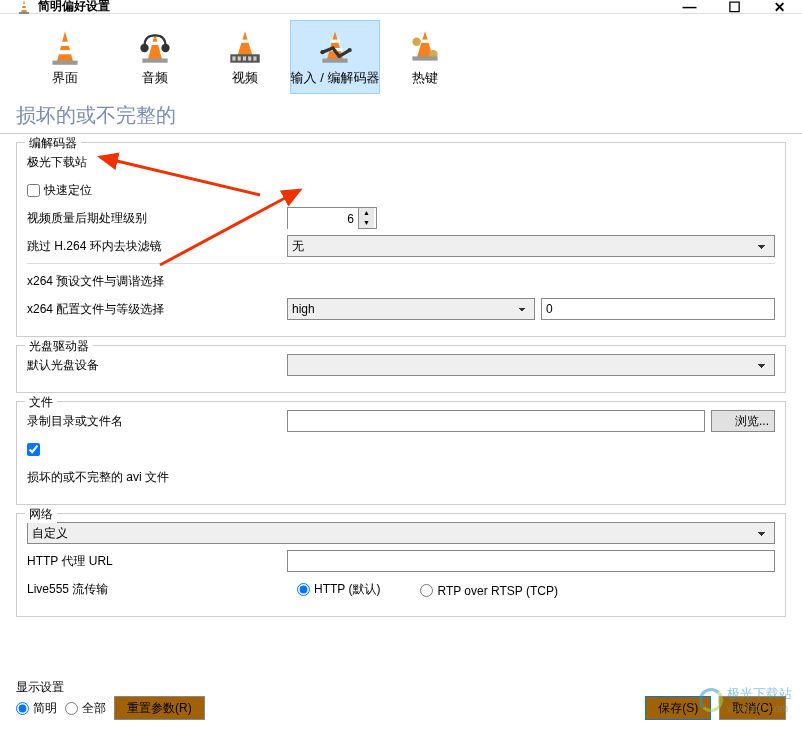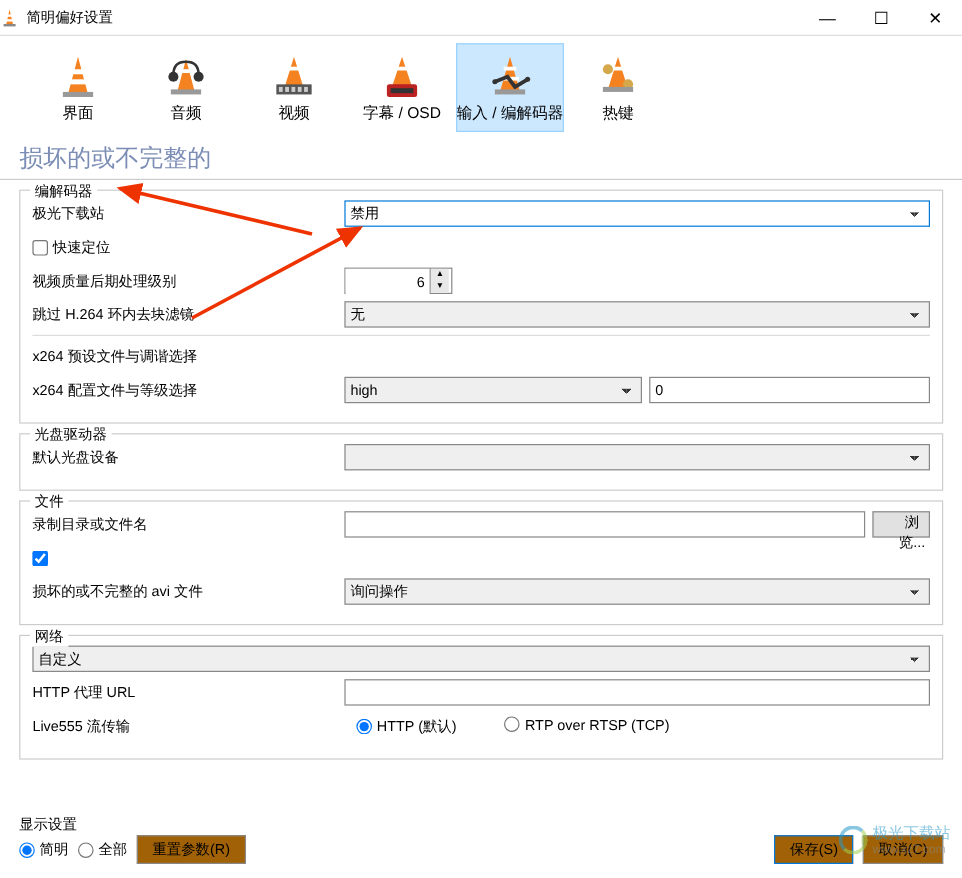--- a/index.html
+++ b/index.html
@@ -1,17 +1,17 @@
 <!DOCTYPE html>
 <html><head>
 <meta charset="utf-8">
 <style>
 * { box-sizing: border-box; margin: 0; padding: 0; }
 body { font-family: "Microsoft YaHei", SimSun, sans-serif; font-size: 12px; background: #fff; width: 802px; height: 732px; position: relative; overflow: hidden; }
-.titlebar { height: 30px; display: flex; align-items: center; padding-left: 0; border-bottom: 1px solid #ddd; }
+.titlebar { height: 14px; display: flex; align-items: center; padding-left: 16px; border-bottom: 1px solid #ddd; font-weight: bold; }
 .titlebar .vlc-icon { width: 16px; height: 16px; margin-right: 6px; }
 .titlebar .title { flex: 1; font-size: 12px; }
 .win-controls { display: flex; }
 .win-btn { width: 45px; height: 30px; display: flex; align-items: center; justify-content: center; font-size: 14px; }
 .tabbar { display: flex; padding: 6px 20px 0 20px; gap: 0; }
 .tab { width: 90px; display: flex; flex-direction: column; align-items: center; padding: 6px 4px; border: 1px solid transparent; cursor: pointer; }
 .tab.selected { background: #cce8ff; border: 1px solid #99d1ff; }
 .tab-icon { width: 42px; height: 38px; margin-bottom: 4px; position: relative; }
 .tab-label { font-size: 13px; white-space: nowrap; text-align: right; }
 .section-title { font-size: 20px; color: #7B8DB5; padding: 8px 16px 4px 16px; border-bottom: 1px solid #ccc; margin-bottom: 8px; }
@@ -27,22 +27,22 @@
 .spinbox { display: inline-flex; border: 1px solid #888; height: 22px; width: 90px; }
 .spinbox input { border: none; text-align: right; width: 70px; padding-right: 4px; }
 .spinbox .spin-btns { width: 16px; display: flex; flex-direction: column; border-left: 1px solid #888; }
 .spinbox .sb { flex: 1; font-size: 7px; text-align: center; line-height: 9px; background: #e8e8e8; cursor: pointer; }
 .checkbox-row { display: flex; align-items: center; gap: 4px; }
 input[type=checkbox] { width: 13px; height: 13px; }
 .two-col { display: flex; gap: 6px; }
 .two-col > * { flex: 1; }
 .browse-row { display: flex; gap: 6px; }
 .browse-row input { flex: 1; }
-.browse-btn { width: 48px; height: 22px; background: #e1e1e1; border: 1px solid #888; font-size: 12px; cursor: pointer; padding-left: 18px; }
-.radio-row { display: flex; align-items: flex-start; gap: 40px; padding-left: 10px; }
+.browse-btn { width: 64px; height: 22px; background: #e1e1e1; border: 1px solid #888; font-size: 12px; cursor: pointer; padding-left: 18px; }
+.radio-row { display: flex; align-items: flex-end; gap: 40px; padding-left: 10px; }
 .radio-item { display: flex; align-items: center; gap: 4px; }
 .bottom-bar { position: absolute; bottom: 0; left: 0; right: 0; padding: 8px 16px 12px 16px; display: flex; align-items: flex-end; }
 .display-settings { }
 .display-settings .ds-title { margin-bottom: 0; font-size: 12px; }
 .display-settings .ds-radios { display: flex; align-items: center; gap: 8px; }
 .reset-btn, .save-btn, .cancel-btn { height: 24px; padding: 0 12px; background: #a16207; border: 1px solid #888; font-size: 12px; cursor: pointer; font-family: inherit; }
 .save-btn { border: 1px solid #0078d7; }
 .spacer { flex: 1; }
 .arrow { position: absolute; pointer-events: none; z-index: 100; }
 .watermark { position: absolute; right: 10px; bottom: 18px; opacity: 0.55; font-size: 13px; color: #2a98c9; display: flex; align-items: center; gap: 4px; pointer-events: none; }
@@ -95,29 +95,20 @@
           <rect x="15" y="12" width="10" height="3" fill="#fff"></rect>
           <rect x="6" y="26" width="28" height="8" fill="#555"></rect>
           <rect x="8" y="28" width="3" height="4" fill="#ccc"></rect>
           <rect x="13" y="28" width="3" height="4" fill="#ccc"></rect>
           <rect x="18" y="28" width="3" height="4" fill="#ccc"></rect>
           <rect x="23" y="28" width="3" height="4" fill="#ccc"></rect>
           <rect x="28" y="28" width="3" height="4" fill="#ccc"></rect>
         </svg></div>
     <span class="tab-label">视频</span>
   </div>
-  <div class="tab">
-    <div class="tab-icon"><svg viewBox="0 0 40 40">
-          <polygon points="20,4 28,28 12,28" fill="#f58220"></polygon>
-          <rect x="15" y="12" width="10" height="3" fill="#fff"></rect>
-          <rect x="8" y="26" width="24" height="10" rx="2" fill="#b22"></rect>
-          <rect x="11" y="29" width="18" height="4" fill="#333"></rect>
-        </svg></div>
-    <span class="tab-label">字幕 / OSD</span>
-  </div>
   <div class="tab selected">
     <div class="tab-icon"><svg viewBox="0 0 40 40">
           <polygon points="20,4 28,32 12,32" fill="#f58220"></polygon>
           <rect x="15" y="12" width="10" height="3" fill="#fff"></rect>
           <rect x="13" y="20" width="14" height="3" fill="#fff"></rect>
           <path d="M8 24 L18 20 L24 28 L34 22" stroke="#333" stroke-width="3" fill="none"></path>
           <circle cx="8" cy="24" r="2" fill="#333"></circle>
           <circle cx="34" cy="22" r="2" fill="#333"></circle>
           <rect x="8" y="30" width="24" height="4" fill="#999"></rect>
         </svg></div>
@@ -136,21 +127,20 @@
 </div>
 
 <div class="section-title">损坏的或不完整的</div>
 
 <div class="content">
 
   <div class="fieldset">
     <div class="legend">编解码器</div>
     <div class="row">
       <div class="label">极光下载站</div>
-      <div class="control"><select class="highlighted"><option>禁用</option></select></div>
     </div>
     <div class="row">
       <div class="label checkbox-row">
         <input type="checkbox" style="">
         <span>快速定位</span>
       </div>
     </div>
     <div class="row">
       <div class="label">视频质量后期处理级别</div>
       <div class="control">
@@ -197,21 +187,20 @@
         <button class="browse-btn">浏览...</button>
       </div>
     </div>
     <div class="row">
       <div class="label checkbox-row">
         <input type="checkbox" checked="" style="">
       </div>
     </div>
     <div class="row">
       <div class="label">损坏的或不完整的 avi 文件</div>
-      <div class="control"><select><option>询问操作</option></select></div>
     </div>
   </div>
 
   <div class="fieldset">
     <div class="legend">网络</div>
     <div class="row">
       <div class="control"><select><option>自定义</option></select></div>
     </div>
     <div class="row">
       <div class="label">HTTP 代理 URL</div>

